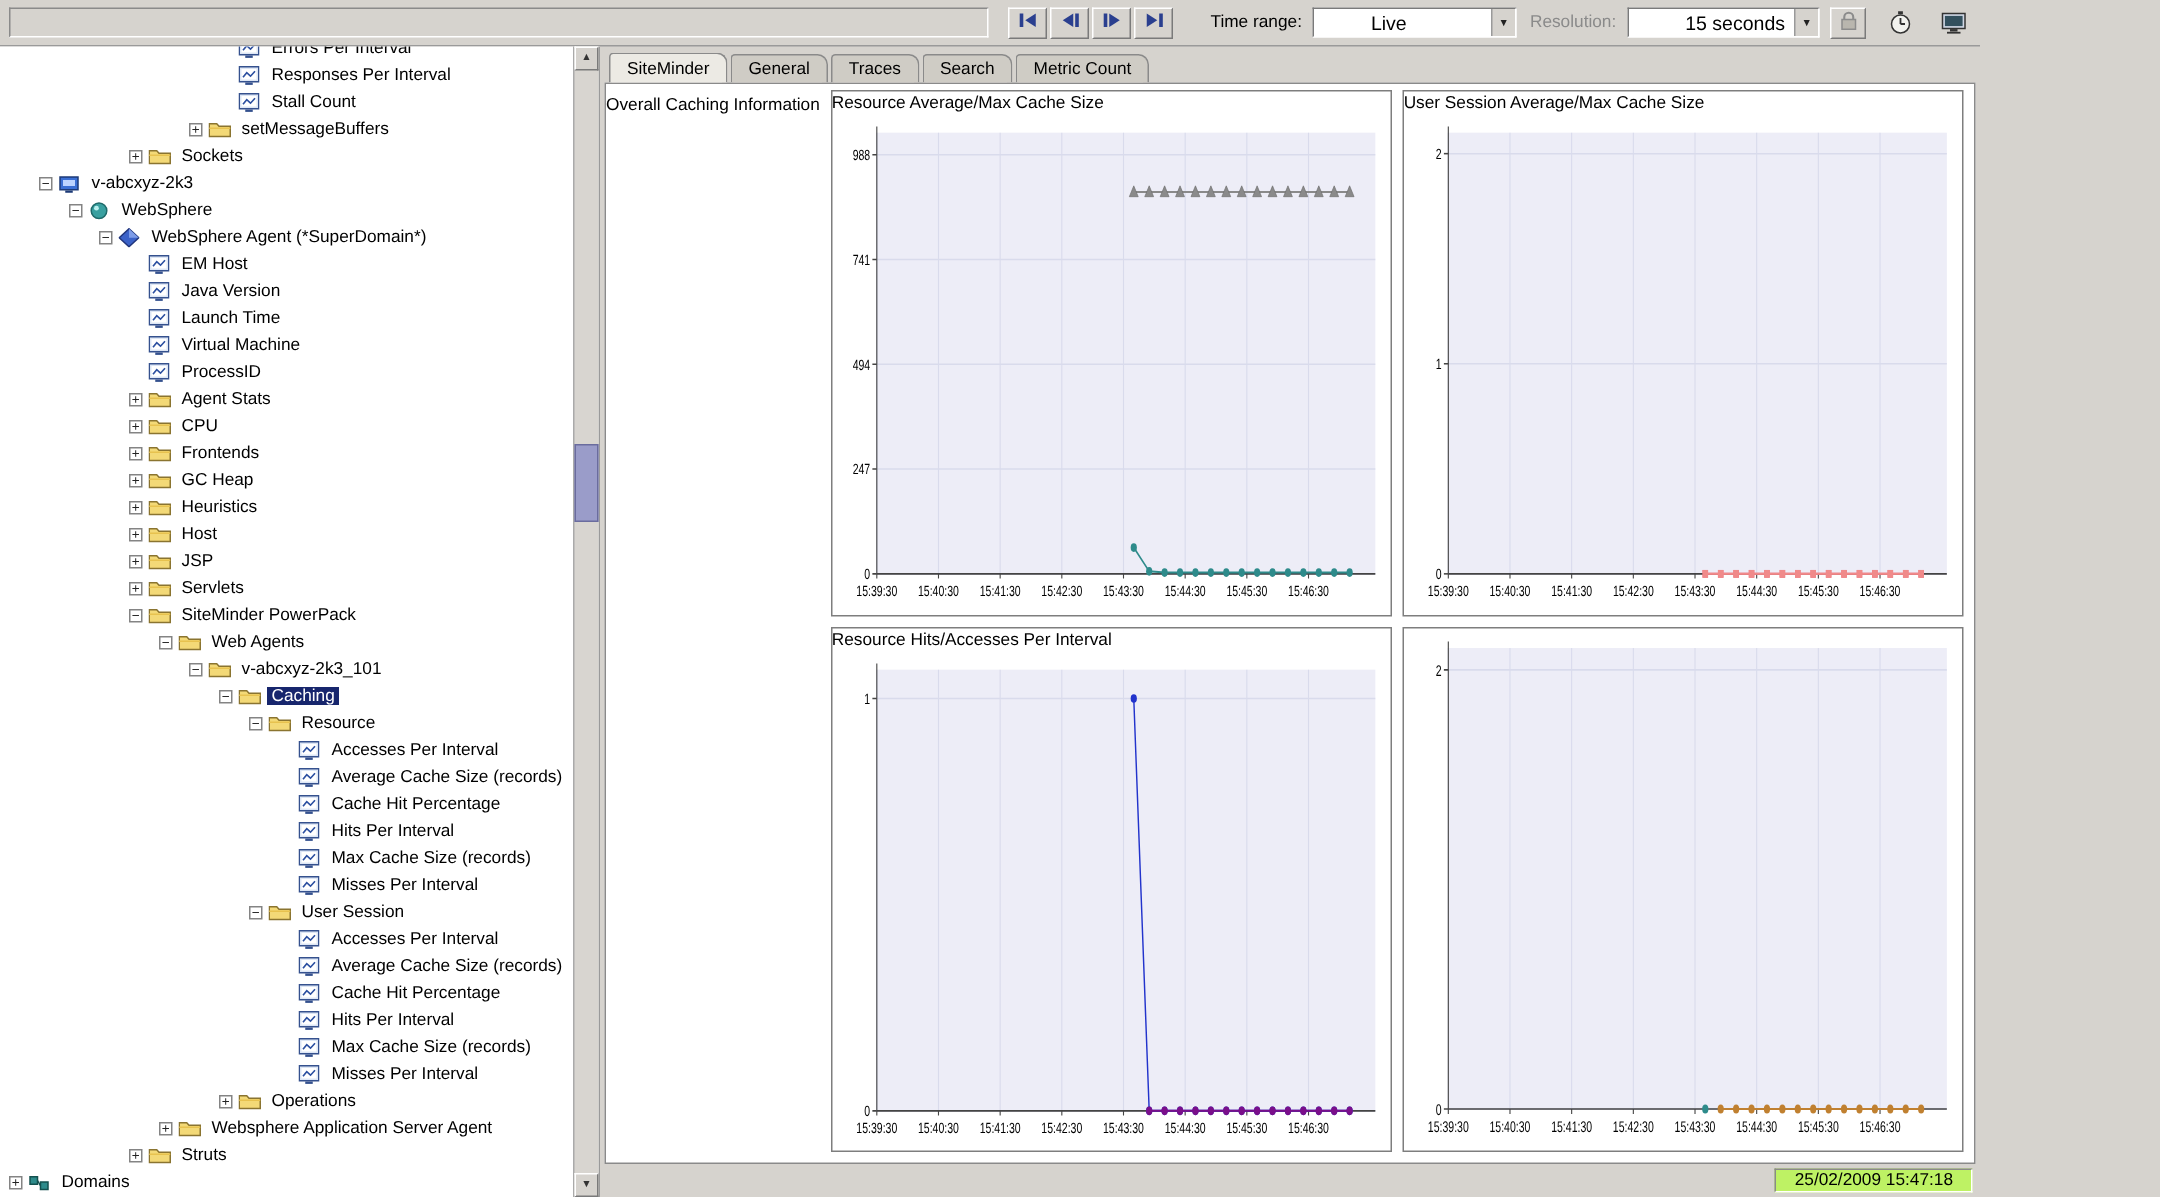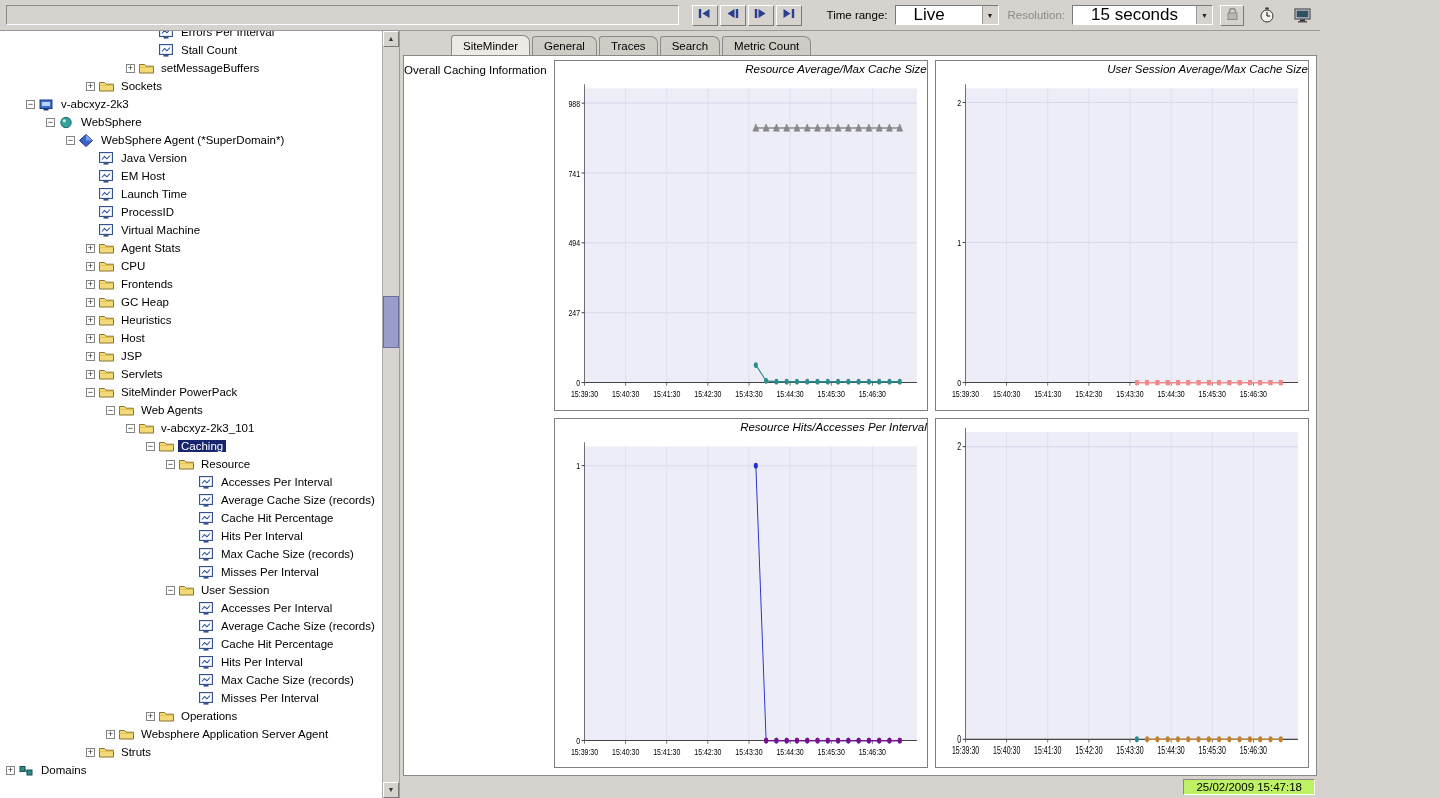--- a/index.html
+++ b/index.html
@@ -20,21 +20,21 @@
   .tb-spacer { flex:1; height:20px; border:1px solid; border-color:#8a8a8a #ffffff #ffffff #8a8a8a; margin-right:10px; }
   .vcr { display:flex; gap:2px; margin-right:16px; }
   .vcr-btn {
     width:26px; height:21px; background:#d6d3ce; padding:0;
     border:1px solid; border-color:#ffffff #7a7a7a #7a7a7a #ffffff;
     display:flex; align-items:center; justify-content:center; cursor:default;
   }
   .tb-label { font-size:11.5px; margin:0 4px 0 6px; white-space:nowrap; }
   .tb-label.disabled { color:#8a8a8a; }
   .combo { display:flex; align-items:center; height:20px; background:#fff; border:1px solid; border-color:#7a7a7a #ffffff #ffffff #7a7a7a; }
-  .combo-value { font-size:17px; padding:0 18px; white-space:nowrap; }
+  .combo-value { font-size:13px; padding:0 6px; white-space:nowrap;margin-left:32px; }
   .combo-btn { width:16px; height:18px; background:#d6d3ce; border-left:1px solid #9a9a9a; font-size:7px; display:flex; align-items:center; justify-content:center; color:#222; }
   .combo.timerange .combo-value { min-width:86px; }
   .combo.resolution .combo-value { min-width:64px; }
   .tb-iconbtn { width:24px; height:21px; background:#d6d3ce; border:1px solid; border-color:#ffffff #7a7a7a #7a7a7a #ffffff; display:flex; align-items:center; justify-content:center; padding:0; margin-left:4px; }
   .tb-flaticon { width:24px; height:21px; display:flex; align-items:center; justify-content:center; margin-left:8px; }
 
   
   .body { flex:1; display:flex; min-height:0; }
 
   
@@ -58,26 +58,26 @@
   .sb-thumb { position:absolute; left:0; top:265px; width:16px; height:52px; background:#9a9cc9; border:1px solid #6a6c9e; }
 
   
   .main-panel { flex:1; display:flex; flex-direction:column; min-width:0; min-height:0; }
   .tabs-row { height:24px; flex:none; display:flex; align-items:flex-end; padding:3px 0 0 6px; }
   .tab {
     font-size:11.5px; padding:3px 11px 3px; background:#cfccc5;
     border:1px solid #8a8a8a; border-bottom:none; margin-right:2px;
     border-radius:3px 7px 0 0; position:relative; cursor:default;
   }
-  .tab.active { background:#eceae4; padding-top:4px; z-index:2;margin-left:45px; }
+  .tab.active { background:#eceae4; padding-top:4px; z-index:2; }
   .content { flex:1; margin:0 3px; background:#fff; border:1px solid #8a8a8a; display:flex; min-height:0; }
   .main-title { font-size:11.5px; text-align:center; padding:8px 0 2px; flex:none; }
   .charts-grid { flex:1; display:grid; grid-template-columns:1fr 1fr; grid-template-rows:1fr 1fr; gap:7px; padding:4px 7px 7px; min-height:0; }
   .chart-box { border:1px solid #7e7e7e; display:flex; flex-direction:column; min-height:0; background:#fff; }
-  .chart-title { font-size:11.5px; text-align:right; padding:2px 0 1px; flex:none;font-style:italic; }
+  .chart-title { font-size:11.5px; text-align:left; padding:2px 0 1px; flex:none; }
   .chart-svg { flex:1; min-height:0; width:100%; display:block; }
 
   .status-bar { height:22px; flex:none; display:flex; justify-content:flex-end; align-items:center; padding:2px 5px; }
   .timestamp { font-size:11.5px; background:#bef264; border:1px solid; border-color:#8a8a8a #ffffff #ffffff #8a8a8a; padding:1px 12px; }
 </style>
 </head>
 <body>
 
 <div class="app">
 
@@ -165,20 +165,32 @@
             <div class="tree-row" style="padding-left: 144px;">
               <span class="exp-blank"></span>
               <span class="tree-icon">
                 <svg width="14" height="13" viewBox="0 0 14 13">
                   <rect x="0.5" y="0.5" width="13" height="10" fill="#dde6f5" stroke="#35518e"></rect>
                   <rect x="2" y="2" width="10" height="7" fill="#ffffff"></rect>
                   <polyline points="3,7.5 5.5,4.5 8,6.8 11,3.5" fill="none" stroke="#2b4fa0" stroke-width="1.1"></polyline>
                   <rect x="4.5" y="11" width="5" height="1.6" fill="#35518e"></rect>
                 </svg>
               </span>
+              <span class="tree-label">Responses Per Interval</span>
+            </div>
+            <div class="tree-row" style="padding-left: 144px;">
+              <span class="exp-blank"></span>
+              <span class="tree-icon">
+                <svg width="14" height="13" viewBox="0 0 14 13">
+                  <rect x="0.5" y="0.5" width="13" height="10" fill="#dde6f5" stroke="#35518e"></rect>
+                  <rect x="2" y="2" width="10" height="7" fill="#ffffff"></rect>
+                  <polyline points="3,7.5 5.5,4.5 8,6.8 11,3.5" fill="none" stroke="#2b4fa0" stroke-width="1.1"></polyline>
+                  <rect x="4.5" y="11" width="5" height="1.6" fill="#35518e"></rect>
+                </svg>
+              </span>
               <span class="tree-label">Stall Count</span>
             </div>
             <div class="tree-row" style="padding-left: 124px;">
               <span class="exp">+</span>
               <span class="tree-icon">
                 <svg width="15" height="12" viewBox="0 0 15 12">
                   <path d="M0.5 11 V2.5 H5.5 L7 4.2 H14.5 V11 Z" fill="#f3d977" stroke="#8a7430"></path>
                   <path d="M0.5 5.5 H14.5" stroke="#e7c24f"></path>
                 </svg>
               </span>
@@ -228,69 +240,69 @@
             <div class="tree-row" style="padding-left: 84px;">
               <span class="exp-blank"></span>
               <span class="tree-icon">
                 <svg width="14" height="13" viewBox="0 0 14 13">
                   <rect x="0.5" y="0.5" width="13" height="10" fill="#dde6f5" stroke="#35518e"></rect>
                   <rect x="2" y="2" width="10" height="7" fill="#ffffff"></rect>
                   <polyline points="3,7.5 5.5,4.5 8,6.8 11,3.5" fill="none" stroke="#2b4fa0" stroke-width="1.1"></polyline>
                   <rect x="4.5" y="11" width="5" height="1.6" fill="#35518e"></rect>
                 </svg>
               </span>
+              <span class="tree-label">EM Host</span>
+            </div>
+            <div class="tree-row" style="padding-left: 84px;">
+              <span class="exp-blank"></span>
+              <span class="tree-icon">
+                <svg width="14" height="13" viewBox="0 0 14 13">
+                  <rect x="0.5" y="0.5" width="13" height="10" fill="#dde6f5" stroke="#35518e"></rect>
+                  <rect x="2" y="2" width="10" height="7" fill="#ffffff"></rect>
+                  <polyline points="3,7.5 5.5,4.5 8,6.8 11,3.5" fill="none" stroke="#2b4fa0" stroke-width="1.1"></polyline>
+                  <rect x="4.5" y="11" width="5" height="1.6" fill="#35518e"></rect>
+                </svg>
+              </span>
               <span class="tree-label">Java Version</span>
             </div>
             <div class="tree-row" style="padding-left: 84px;">
               <span class="exp-blank"></span>
               <span class="tree-icon">
                 <svg width="14" height="13" viewBox="0 0 14 13">
                   <rect x="0.5" y="0.5" width="13" height="10" fill="#dde6f5" stroke="#35518e"></rect>
                   <rect x="2" y="2" width="10" height="7" fill="#ffffff"></rect>
                   <polyline points="3,7.5 5.5,4.5 8,6.8 11,3.5" fill="none" stroke="#2b4fa0" stroke-width="1.1"></polyline>
                   <rect x="4.5" y="11" width="5" height="1.6" fill="#35518e"></rect>
                 </svg>
               </span>
-              <span class="tree-label">EM Host</span>
-            </div>
-            <div class="tree-row" style="padding-left: 84px;">
-              <span class="exp-blank"></span>
-              <span class="tree-icon">
-                <svg width="14" height="13" viewBox="0 0 14 13">
-                  <rect x="0.5" y="0.5" width="13" height="10" fill="#dde6f5" stroke="#35518e"></rect>
-                  <rect x="2" y="2" width="10" height="7" fill="#ffffff"></rect>
-                  <polyline points="3,7.5 5.5,4.5 8,6.8 11,3.5" fill="none" stroke="#2b4fa0" stroke-width="1.1"></polyline>
-                  <rect x="4.5" y="11" width="5" height="1.6" fill="#35518e"></rect>
-                </svg>
-              </span>
               <span class="tree-label">Launch Time</span>
             </div>
             <div class="tree-row" style="padding-left: 84px;">
               <span class="exp-blank"></span>
               <span class="tree-icon">
                 <svg width="14" height="13" viewBox="0 0 14 13">
                   <rect x="0.5" y="0.5" width="13" height="10" fill="#dde6f5" stroke="#35518e"></rect>
                   <rect x="2" y="2" width="10" height="7" fill="#ffffff"></rect>
                   <polyline points="3,7.5 5.5,4.5 8,6.8 11,3.5" fill="none" stroke="#2b4fa0" stroke-width="1.1"></polyline>
                   <rect x="4.5" y="11" width="5" height="1.6" fill="#35518e"></rect>
                 </svg>
               </span>
+              <span class="tree-label">Virtual Machine</span>
+            </div>
+            <div class="tree-row" style="padding-left: 84px;">
+              <span class="exp-blank"></span>
+              <span class="tree-icon">
+                <svg width="14" height="13" viewBox="0 0 14 13">
+                  <rect x="0.5" y="0.5" width="13" height="10" fill="#dde6f5" stroke="#35518e"></rect>
+                  <rect x="2" y="2" width="10" height="7" fill="#ffffff"></rect>
+                  <polyline points="3,7.5 5.5,4.5 8,6.8 11,3.5" fill="none" stroke="#2b4fa0" stroke-width="1.1"></polyline>
+                  <rect x="4.5" y="11" width="5" height="1.6" fill="#35518e"></rect>
+                </svg>
+              </span>
               <span class="tree-label">ProcessID</span>
-            </div>
-            <div class="tree-row" style="padding-left: 84px;">
-              <span class="exp-blank"></span>
-              <span class="tree-icon">
-                <svg width="14" height="13" viewBox="0 0 14 13">
-                  <rect x="0.5" y="0.5" width="13" height="10" fill="#dde6f5" stroke="#35518e"></rect>
-                  <rect x="2" y="2" width="10" height="7" fill="#ffffff"></rect>
-                  <polyline points="3,7.5 5.5,4.5 8,6.8 11,3.5" fill="none" stroke="#2b4fa0" stroke-width="1.1"></polyline>
-                  <rect x="4.5" y="11" width="5" height="1.6" fill="#35518e"></rect>
-                </svg>
-              </span>
-              <span class="tree-label">Virtual Machine</span>
             </div>
             <div class="tree-row" style="padding-left: 84px;">
               <span class="exp">+</span>
               <span class="tree-icon">
                 <svg width="15" height="12" viewBox="0 0 15 12">
                   <path d="M0.5 11 V2.5 H5.5 L7 4.2 H14.5 V11 Z" fill="#f3d977" stroke="#8a7430"></path>
                   <path d="M0.5 5.5 H14.5" stroke="#e7c24f"></path>
                 </svg>
               </span>
               <span class="tree-label">Agent Stats</span>

